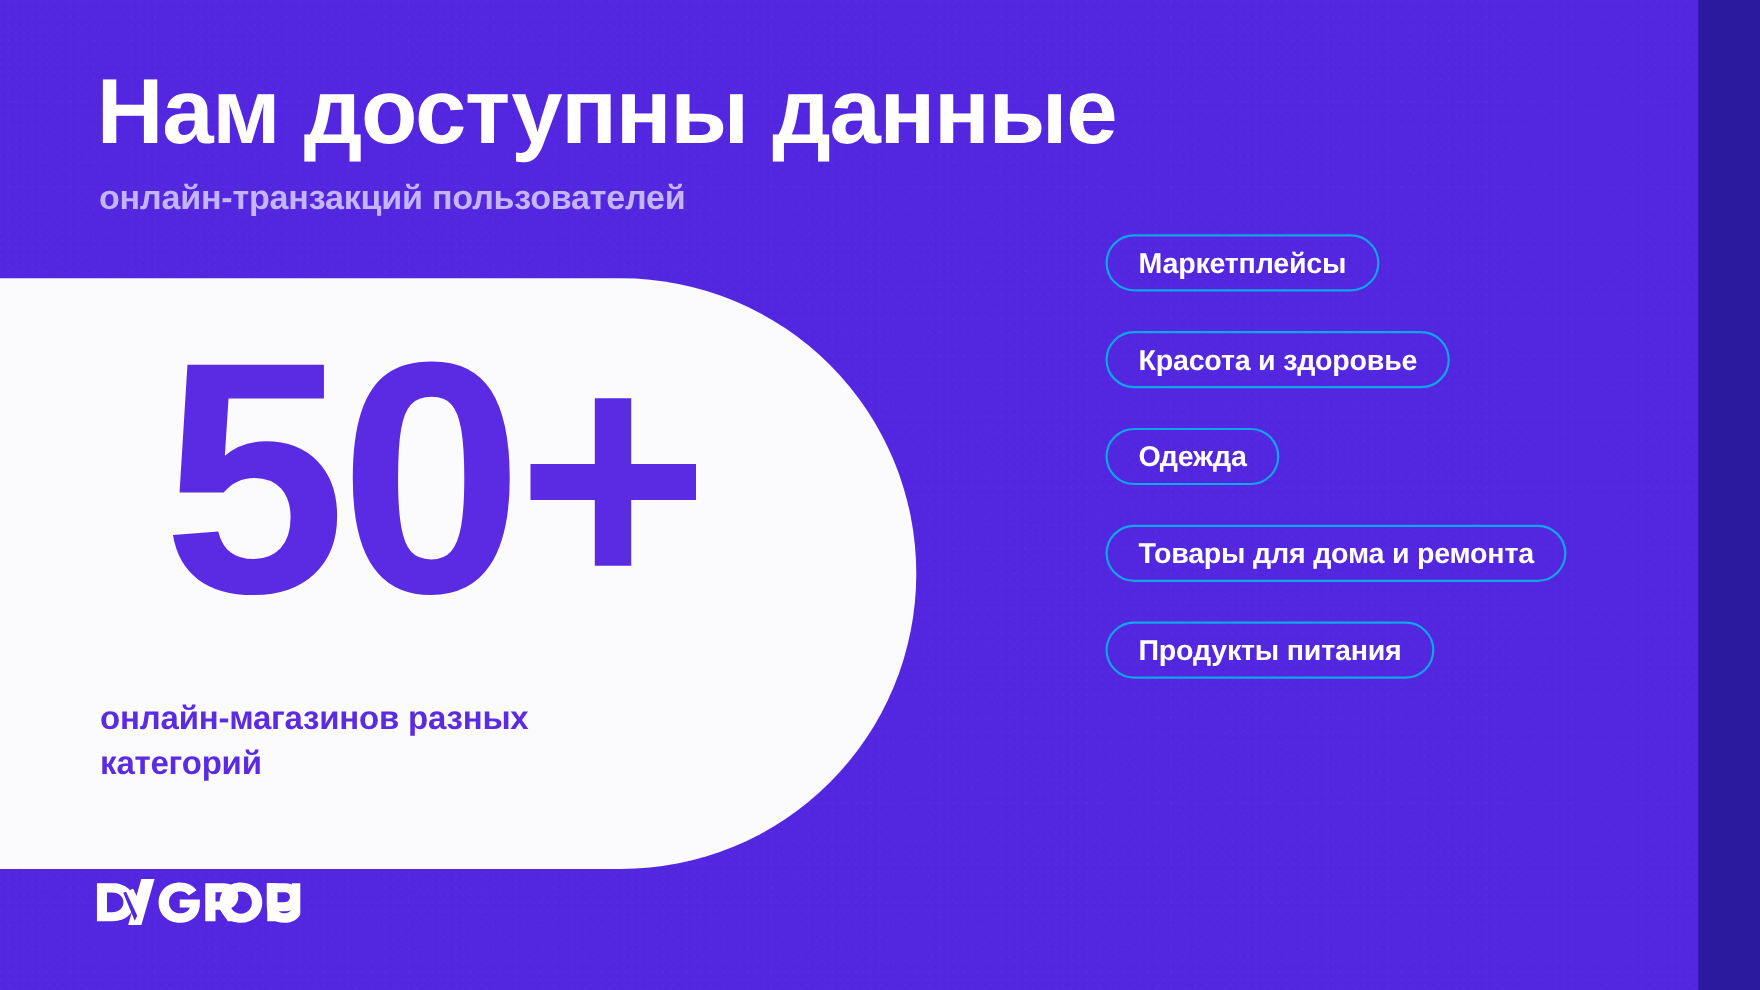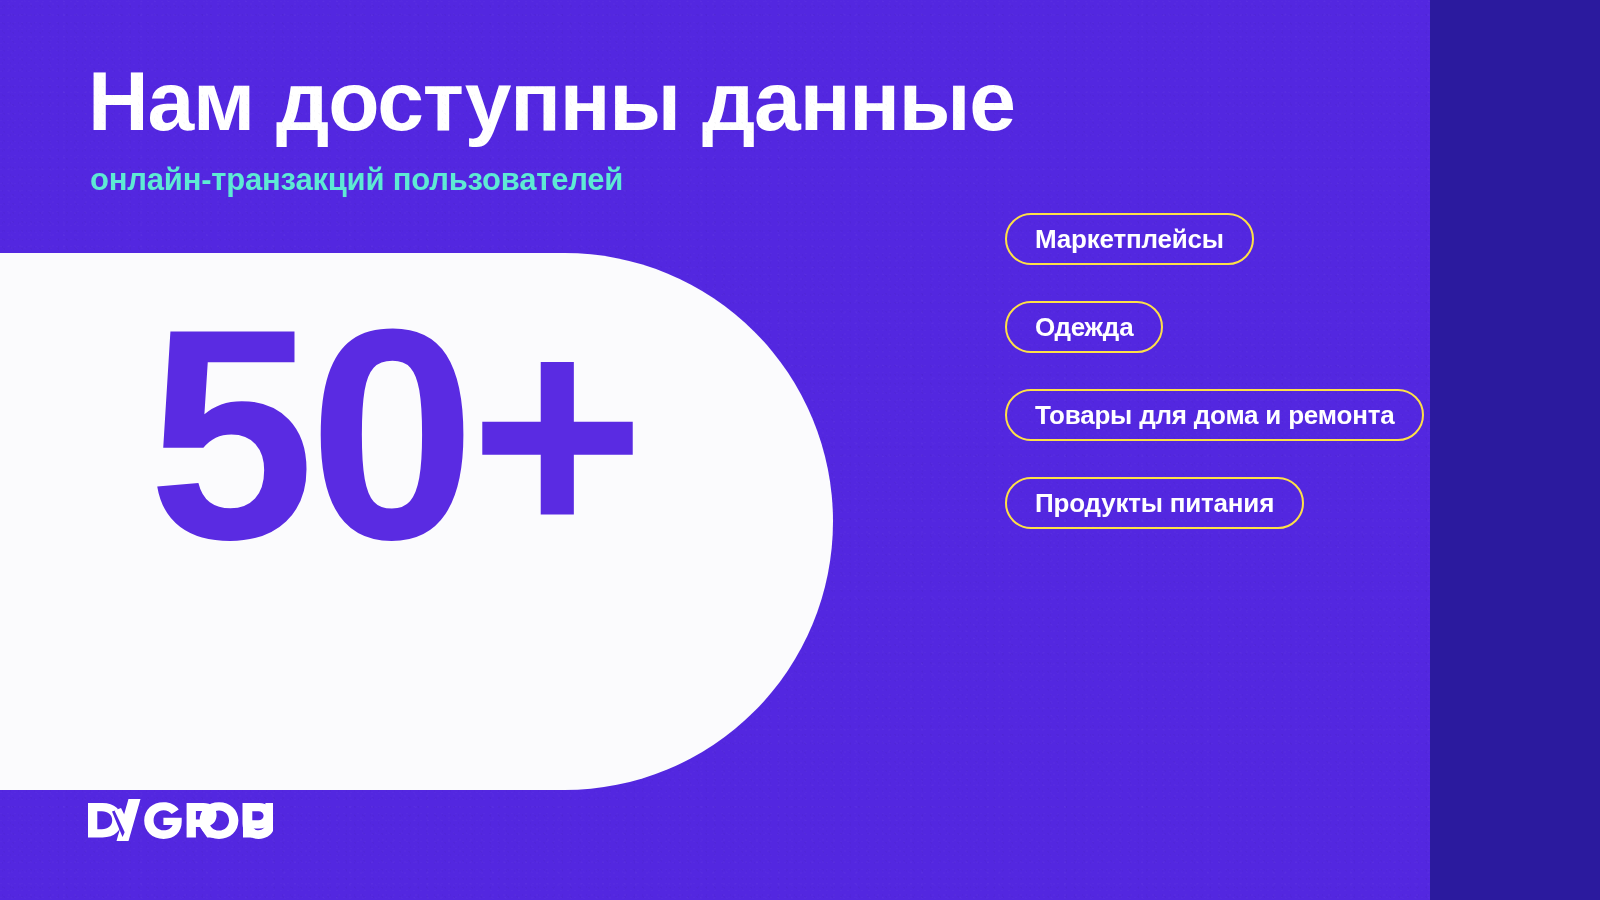--- a/index.html
+++ b/index.html
@@ -4,21 +4,21 @@
 <title>DV Group — Slide</title>
 <style>
   html, body {
     margin: 0;
     padding: 0;
     background: #2b1a9e;
   }
 
   #slide {
     position: relative;
-    width: 1430px;
+    width: 1544px;
     height: 900px;
     overflow: hidden;
     background-color: #5327e0;
     font-family: "Liberation Sans", "DejaVu Sans", sans-serif;
     -webkit-font-smoothing: antialiased;
   }
 
   
   #slide::after {
     content: "";
@@ -45,21 +45,21 @@
     line-height: 1.0;
     font-weight: 700;
     letter-spacing: -1.2px;
     white-space: nowrap;
   }
 
   .subhead {
     position: absolute;
     left: 90px;
     top: 163px;
-    color: #5eead4;
+    color: #c4b5fd;
     font-size: 31px;
     font-weight: 700;
     line-height: 1.1;
     letter-spacing: -0.2px;
     white-space: nowrap;
   }
 
   
   .stat-panel {
     position: absolute;
@@ -122,21 +122,21 @@
     z-index: 3;
   }
 
   .pill {
     height: 52px;
     box-sizing: border-box;
     display: flex;
     align-items: center;
     justify-content: center;
     padding: 0 28px;
-    border: 2px solid #fde047;
+    border: 2px solid #0ea5e9;
     border-radius: 26px;
     color: #ffffff;
     font-size: 26px;
     font-weight: 700;
     line-height: 1;
     letter-spacing: -0.2px;
     white-space: nowrap;
     background: transparent;
   }
 </style>
@@ -146,20 +146,21 @@
 <div id="slide">
 
   <div class="headline">Нам доступны данные</div>
 
   <div class="subhead">онлайн-транзакций пользователей</div>
 
   <div class="stat-panel"></div>
 
   <div class="stat-number">50+</div>
 
+  <div class="stat-caption">онлайн-магазинов разных категорий</div>
 
   <div class="logo">
     <svg width="185" height="42" viewBox="0 0 185 42" aria-hidden="true">
       <g fill="#ffffff">
 
         <path d="M0 4 h14.5 c11.8 0 19.6 7.2 19.6 17.2 0 10-7.8 17.2-19.6 17.2 H0 Z
                  M9.3 12.3 v18 h4.6 c6.1 0 10.3-3.6 10.3-9 0-5.4-4.2-9-10.3-9 Z"></path>
 
         <path d="M40.5 0 L52.5 0 L40.5 42 L28.5 42 Z"></path>
         <path d="M31.5 10 L39.5 27.5 L34.5 38 L24.0 12.5 Z" fill="#5327e0"></path>
@@ -184,18 +185,19 @@
 
         <path d="M170.0 4 h16.1 c8.4 0 13.9 5.1 13.9 12.7 0 7.6-5.5 12.7-13.9 12.7
                  h-6.8 v9 h-9.3 Z
                  M179.3 12.2 v9 h6.0 c3.3 0 5.3-1.8 5.3-4.5 0-2.7-2.0-4.5-5.3-4.5 Z" transform="translate(-15 0)"></path>
       </g>
     </svg>
   </div>
 
   <div class="pill-list">
     <div class="pill">Маркетплейсы</div>
+    <div class="pill">Красота и здоровье</div>
     <div class="pill">Одежда</div>
     <div class="pill">Товары для дома и ремонта</div>
     <div class="pill">Продукты питания</div>
   </div>
 
 </div>
 
 </body></html>

